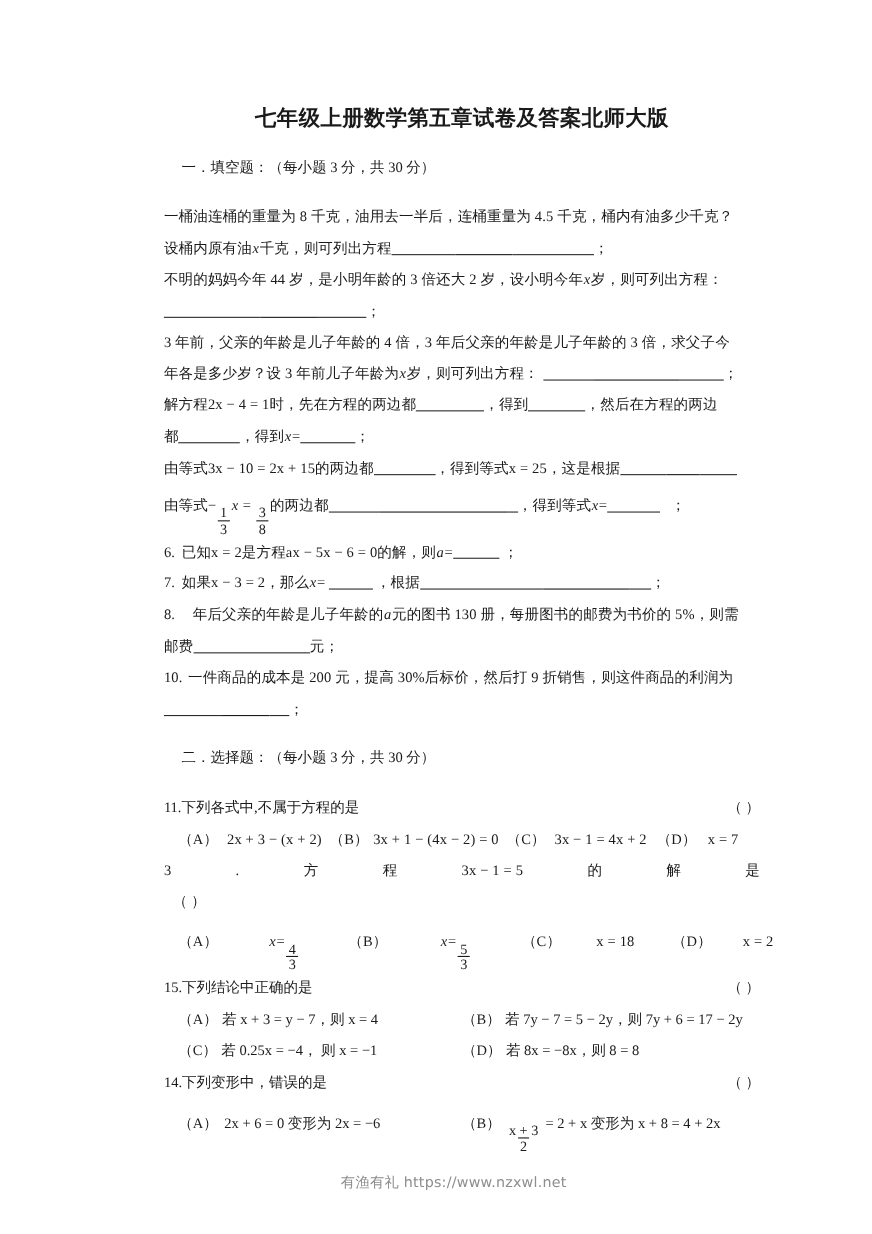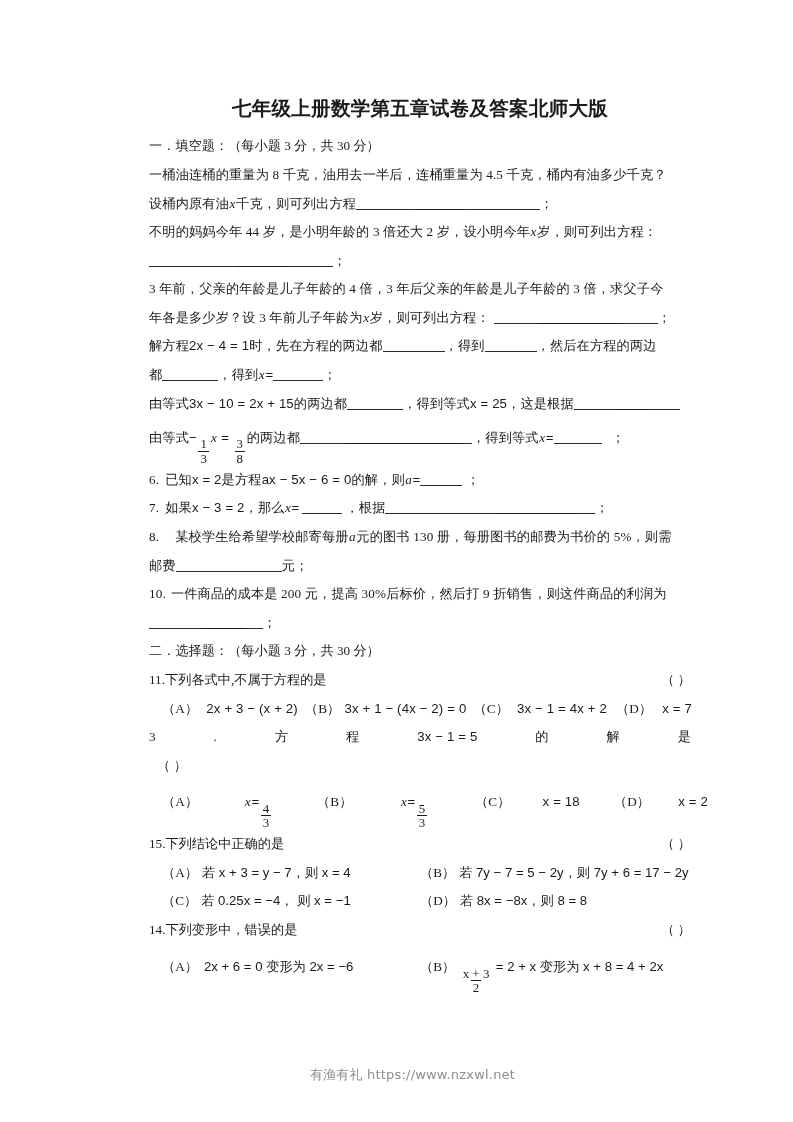--- a/index.html
+++ b/index.html
@@ -44,29 +44,29 @@
     letter-spacing: 0.15px;
   }
   .line.justify {
     display: flex;
     justify-content: space-between;
     white-space: nowrap;
   }
   .sec-head {
     font-size: 13.2px;
     line-height: 28.6px;
-    margin: 0;
+    margin: 16px;
   }
   
   i.v {
     font-family: "Liberation Serif", "DejaVu Serif", serif;
     font-style: italic;
     padding: 0 0.5px;
   }
-  .num { font-family: Liberation Sans, sans-serif; text-align: center; }
+  .num { font-family: Liberation Serif, serif; text-align: center; }
   
   .bl {
     display: inline-block;
     border-bottom: 1px solid #2b2b2b;
     height: 0.95em;
     vertical-align: -2px;
   }
   .bl.thick { border-bottom: 1.6px solid #1a1a1a; }
   
   .frac {
@@ -156,21 +156,21 @@
 
     <div class="line">
       <span>6.</span><span class="sp" style="width:6px"></span><span>已知</span><span class="num">x = 2</span><span>是方程</span><span class="num">ax − 5x − 6 = 0</span><span>的解，则</span><i class="v">a</i><span class="num">=</span><span class="bl" style="width:42px"></span><span class="sp" style="width:4px"></span><span>；</span>
     </div>
 
     <div class="line">
       <span>7.</span><span class="sp" style="width:6px"></span><span>如果</span><span class="num">x − 3 = 2</span><span>，那么</span><i class="v">x</i><span class="num">=</span><span class="sp" style="width:3px"></span><span class="bl" style="width:40px"></span><span class="sp" style="width:3px"></span><span>，根据</span><span class="bl" style="width:112px"></span><span class="bl thick" style="width:78px"></span><span class="bl" style="width:20px"></span><span>；</span>
     </div>
 
     <div class="line">
-      <span>8.</span><span class="sp" style="width:16px"></span><span>某校学生给希望学校邮寄每册</span><i class="v">a</i><span>元的图书 130 册，每册图书的邮费为书价的 5%，则需</span>
+      <span>8.</span><span class="sp" style="width:16px"></span><span>年后父亲的年龄是儿子年龄的</span><i class="v">a</i><span>元的图书 130 册，每册图书的邮费为书价的 5%，则需</span>
     </div>
     <div class="line">
       <span>邮费</span><span class="bl" style="width:106px"></span><span>元；</span>
     </div>
 
 
     <div class="line">
       <span>10.</span><span class="sp" style="width:5px"></span><span>一件商品的成本是 200 元，提高 30%后标价，然后打 9 折销售，则这件商品的利润为</span>
     </div>
     <div class="line">

